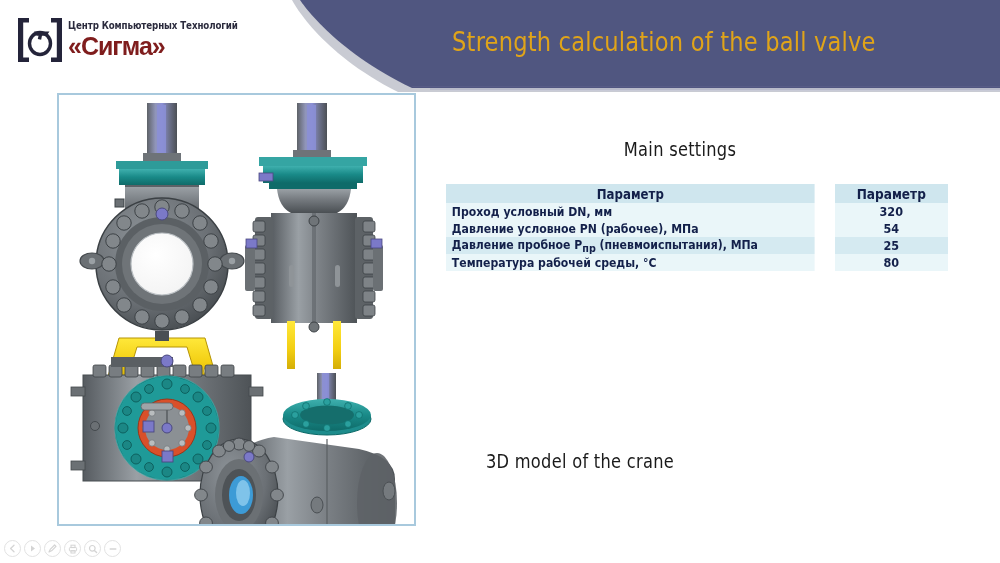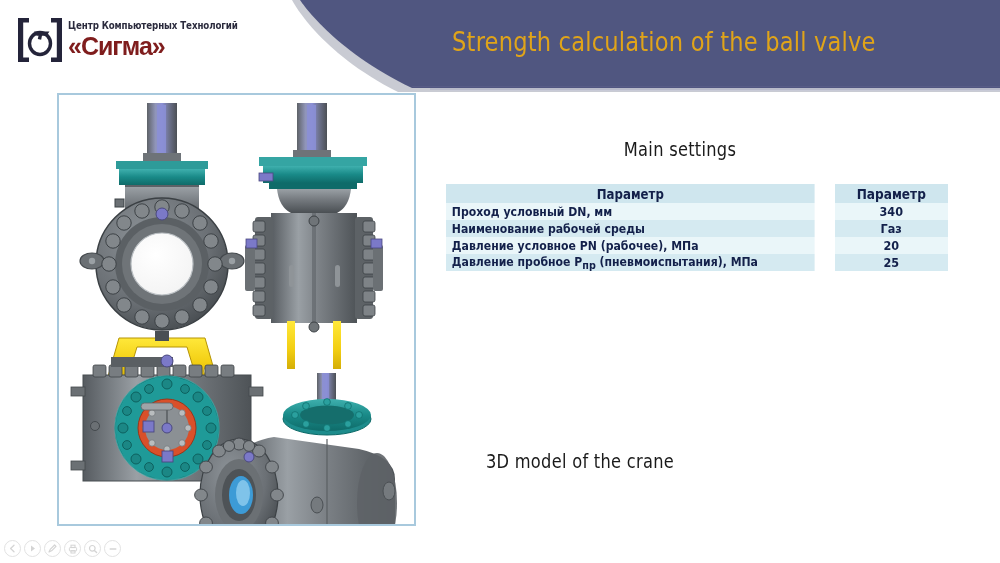--- a/index.html
+++ b/index.html
@@ -403,37 +403,37 @@
       <tr>
         <th class="row-head">Параметр</th>
         <th class="gapcell"></th>
         <th class="row-head val">Параметр</th>
       </tr>
     </thead>
     <tbody id="table-body">
         <tr>
           <td class="row-light">Проход условный DN, мм</td>
           <td class="gapcell"></td>
-          <td class="row-light val">340</td>
-        </tr>
-        <tr>
-          <td class="row-dark">Наименование рабочей среды</td>
-          <td class="gapcell"></td>
-          <td class="row-dark val">Газ</td>
+          <td class="row-light val">320</td>
         </tr>
         <tr>
           <td class="row-light">Давление условное PN (рабочее), МПа</td>
           <td class="gapcell"></td>
-          <td class="row-light val">20</td>
+          <td class="row-light val">54</td>
         </tr>
         <tr>
           <td class="row-dark"><span>Давление пробное Р</span><sub>пр</sub><span> (пневмоиспытания), МПа</span></td>
           <td class="gapcell"></td>
           <td class="row-dark val">25</td>
         </tr>
+        <tr>
+          <td class="row-light">Температура рабочей среды, °С</td>
+          <td class="gapcell"></td>
+          <td class="row-light val">80</td>
+        </tr>
       </tbody>
   </table>
 
   <div id="control-bar">
     <div class="ctrl-btn">
       <svg width="9" height="9" viewBox="0 0 9 9">
           <path d="M6 1.3 L2.6 4.5 L6 7.7" fill="none" stroke="#9a9a9a" stroke-width="1.3" stroke-linecap="round" stroke-linejoin="round"></path>
         </svg>
     </div>
     <div class="ctrl-btn">

